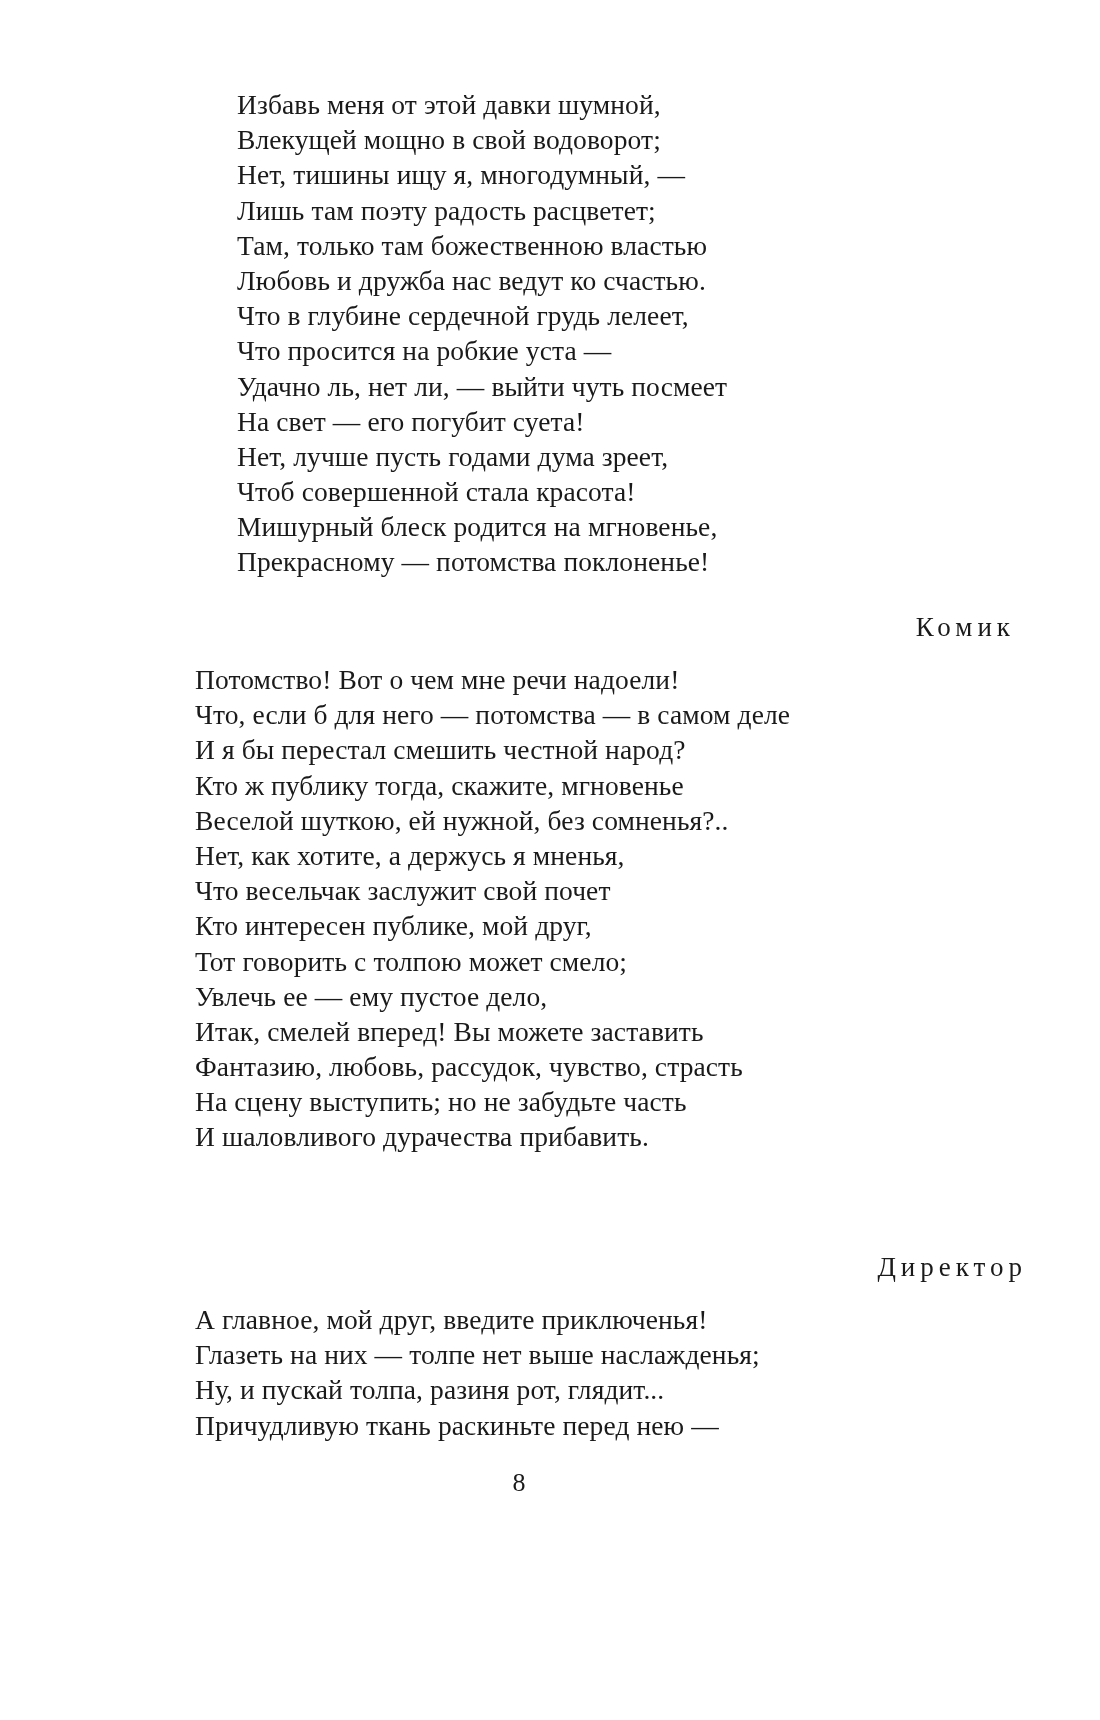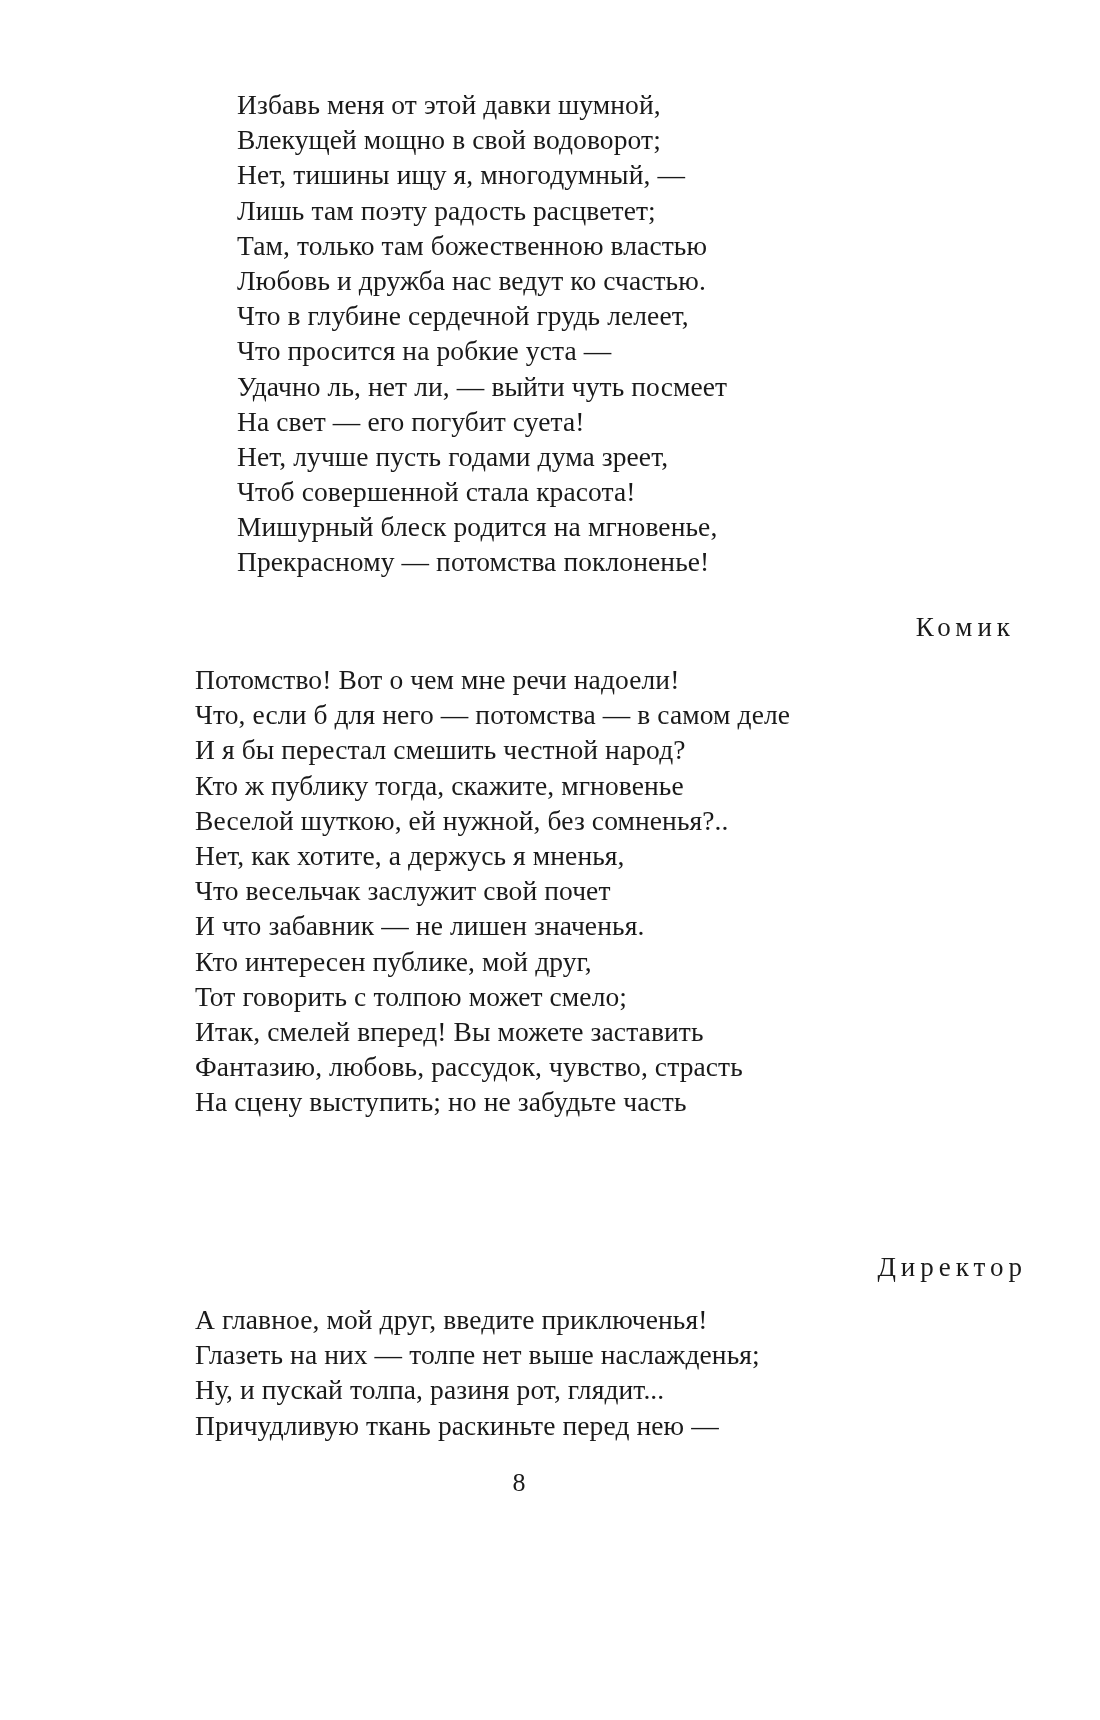--- a/index.html
+++ b/index.html
@@ -86,26 +86,27 @@
   <div class="speaker speaker-1">Комик</div>
 
   <div class="stanza stanza-2">
     <span class="line">Потомство! Вот о чем мне речи надоели!</span>
     <span class="line">Что, если б для него — потомства — в самом деле</span>
     <span class="line">И я бы перестал смешить честной народ?</span>
     <span class="line">Кто ж публику тогда, скажите, мгновенье</span>
     <span class="line">Веселой шуткою, ей нужной, без сомненья?..</span>
     <span class="line">Нет, как хотите, а держусь я мненья,</span>
     <span class="line">Что весельчак заслужит свой почет</span>
-    <span class="line">И что забавник — не лишен значенья.</span>
     <span class="line">Кто интересен публике, мой друг,</span>
     <span class="line">Тот говорить с толпою может смело;</span>
+    <span class="line">Увлечь ее — ему пустое дело,</span>
     <span class="line">Итак, смелей вперед! Вы можете заставить</span>
     <span class="line">Фантазию, любовь, рассудок, чувство, страсть</span>
     <span class="line">На сцену выступить; но не забудьте часть</span>
+    <span class="line">И шаловливого дурачества прибавить.</span>
   </div>
 
   <div class="speaker speaker-2">Директор</div>
 
   <div class="stanza stanza-3">
     <span class="line">А главное, мой друг, введите приключенья!</span>
     <span class="line">Глазеть на них — толпе нет выше наслажденья;</span>
     <span class="line">Ну, и пускай толпа, разиня рот, глядит...</span>
     <span class="line">Причудливую ткань раскиньте перед нею —</span>
   </div>

